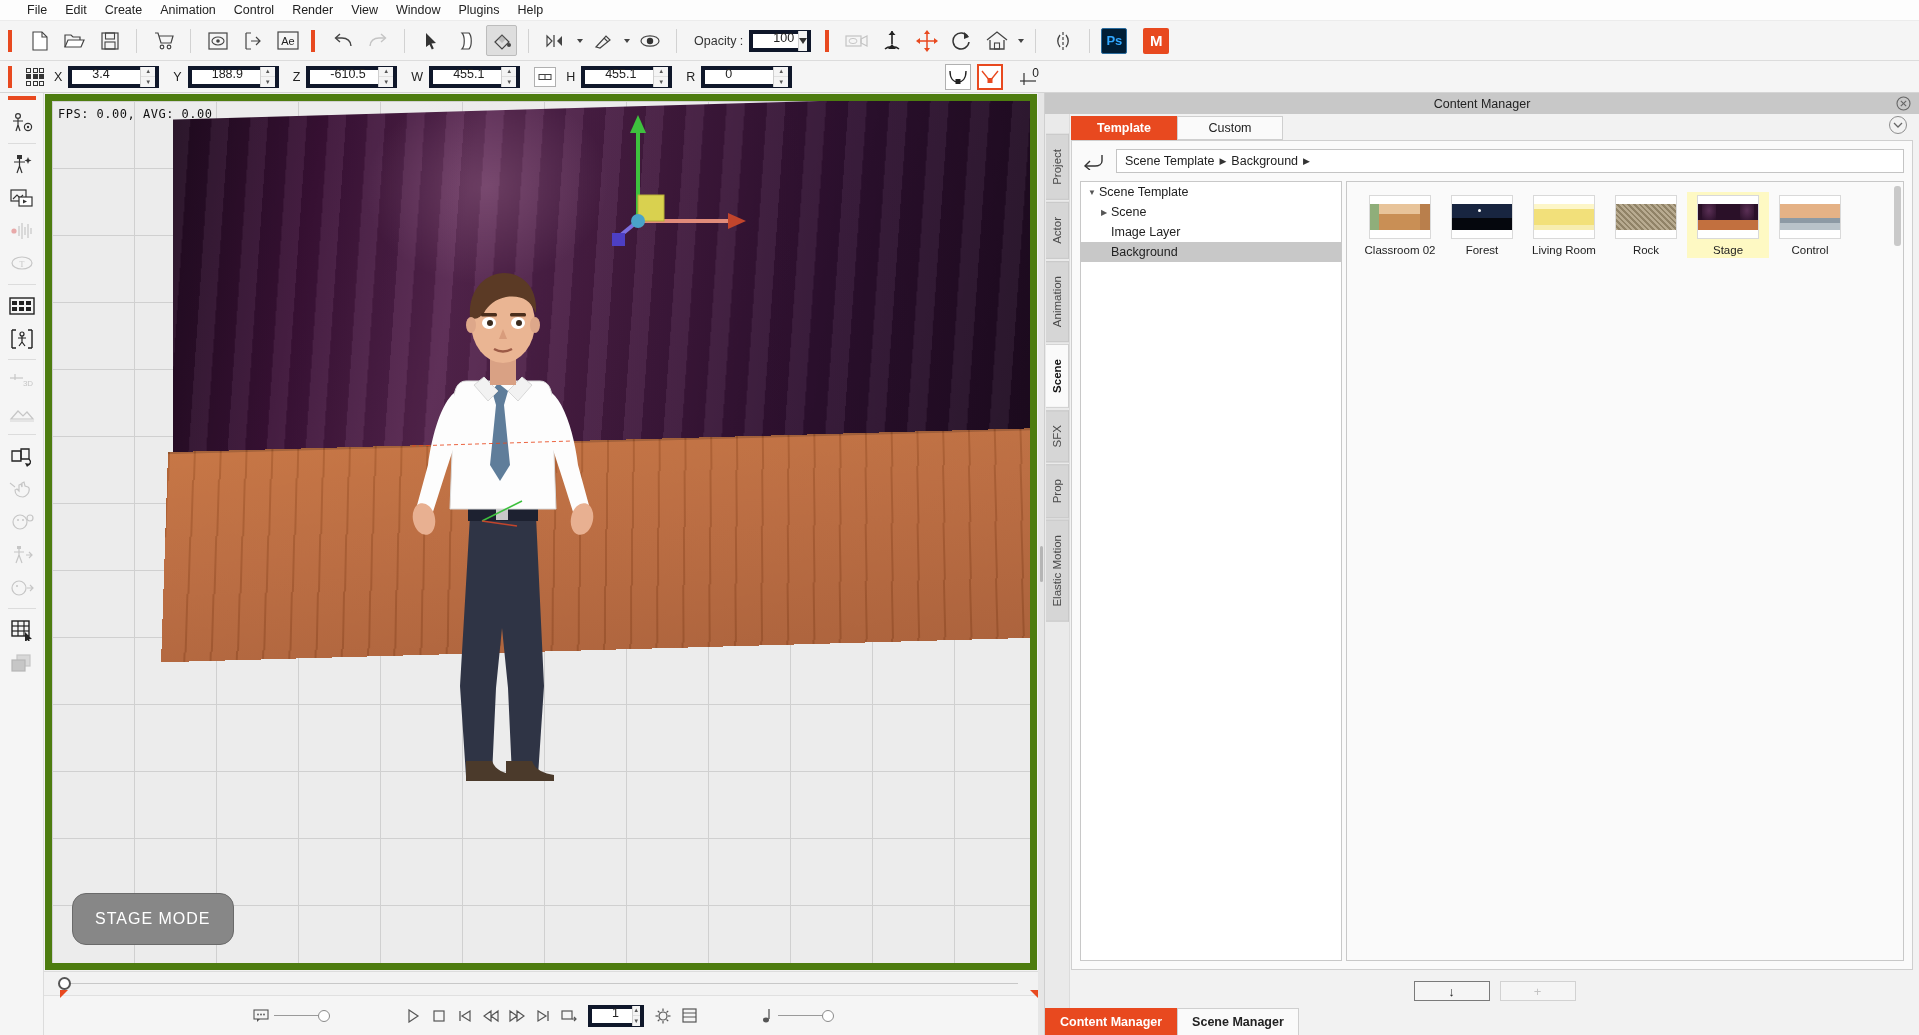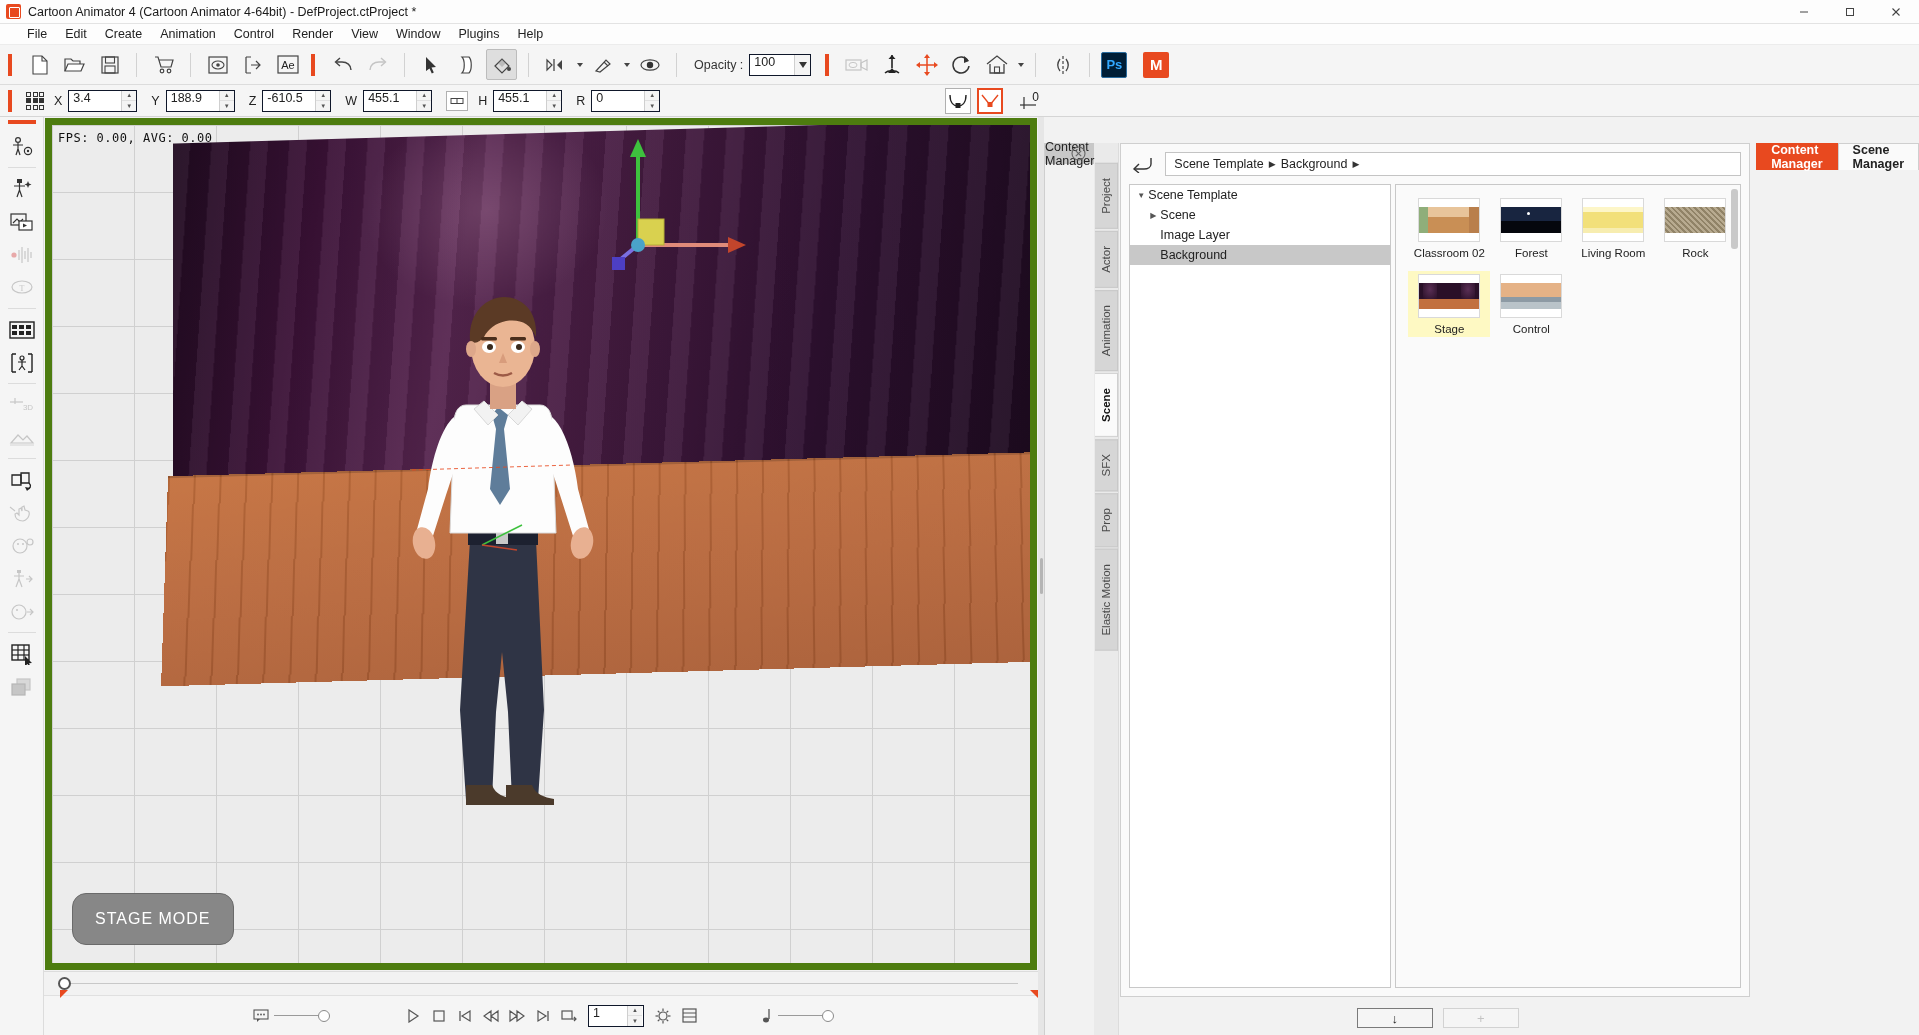--- a/index.html
+++ b/index.html
@@ -33,21 +33,21 @@
   .tb-btn { width:31px; height:31px; display:flex; align-items:center; justify-content:center;
      border:1px solid transparent; border-radius:2px; color:#3a3a3a; flex:0 0 auto;}
   .tb-btn.active { background:#dedede; border-color:#bcbcbc; }
   .tb-btn.dim { color:#bdbdbd; }
   .tb-btn.red { color:#e8491f; }
   .tb-sep { width:1px; height:24px; background:#d2d2d2; margin:0 7px; flex:0 0 1px;}
   .caret { width:0;height:0;border-left:3.5px solid transparent;border-right:3.5px solid transparent;
      border-top:4.5px solid #444; margin-left:2px; }
   .opacity-wrap { display:flex; align-items:center; gap:6px; margin:0 6px; }
   .opacity-label { font-size:12.5px; color:#333; }
-  .num-box { height:22px; border:1px solid #0f172a; background:#fff; display:flex; align-items:center;}
+  .num-box { height:22px; border:4px solid #0f172a; background:#fff; display:flex; align-items:center;padding-left:16px;}
   .num-box input, .num-val { border:0; outline:0; height:20px; padding:0 4px; font-size:12.5px;
      font-family:"Liberation Sans",sans-serif; color:#222; background:transparent; }
   .spin { width:15px; border-left:1px solid #cfcfcf; height:20px; display:flex; flex-direction:column;
      background:#f4f4f4;}
   .spin div { flex:1; display:flex; align-items:center; justify-content:center; font-size:6px; color:#555;}
   .spin div:first-child{border-bottom:1px solid #e0e0e0;}
   .dropbtn { width:16px; height:20px; border-left:1px solid #cfcfcf; background:#f4f4f4;
      display:flex;align-items:center;justify-content:center;}
   .ps-btn { width:26px;height:26px;background:#001e36;color:#31a8ff;border:1px solid #2a6c9e;
      display:flex;align-items:center;justify-content:center;font-weight:bold;font-size:13px;
@@ -124,22 +124,22 @@
   .mark-r{position:absolute;right:0px;top:18px;width:0;height:0;border-right:8px solid #e8491f;
      border-bottom:8px solid transparent;}
   .transport { height:40px; background:#f5f5f5; display:flex; align-items:center;
      justify-content:center; gap:0; flex:0 0 40px; border-top:1px solid #e0e0e0;}
   .tp-btn{width:26px;height:26px;display:flex;align-items:center;justify-content:center;color:#555;}
   .slider{display:flex;align-items:center;gap:0;}
   .slider-track{width:44px;height:1px;background:#9a9a9a;}
   .slider-knob{width:12px;height:12px;border-radius:50%;border:1.4px solid #8a8a8a;background:#fff;}
 
   
-  .rightpanel { width:875px; background:#f2f2f2; display:flex; flex-direction:row;
-     border-left:1px solid #cfcfcf; flex:0 0 875px;margin-top:26px;}
+  .rightpanel { width:875px; background:#f2f2f2; display:flex; flex-direction:column;
+     border-left:1px solid #cfcfcf; flex:0 0 875px;}
   .cm-header { height:21px; background:#c8c8c8; display:flex; align-items:center;
      justify-content:center; position:relative; flex:0 0 21px;}
   .cm-title { font-size:12.5px; color:#222; }
   .cm-close { position:absolute; right:8px; top:3px; width:15px;height:15px;color:#555;}
   .cm-body { flex:1; display:flex; min-height:0; }
   .vtabs { width:25px; background:#eaeaea; display:flex; flex-direction:column; align-items:center;
      padding-top:20px; flex:0 0 25px; border-right:1px solid #dcdcdc;}
   .vtab { writing-mode:vertical-rl; transform:rotate(180deg); background:#d6d6d6; color:#4a4a4a;
      font-size:11.5px; padding:14px 5px; margin-bottom:2px; border:1px solid #c8c8c8;
      border-right:none; text-align:center;}
@@ -184,42 +184,20 @@
   .btab.active { background:#e8491f; color:#fff; border-color:#e8491f;}
   .splitter { width:6px; background:#e6e6e6; position:relative; flex:0 0 6px;}
   .splitter:after{content:"";position:absolute;left:1.5px;top:50%;margin-top:-18px;width:3px;height:36px;
      background:#b5b5b5;border-radius:2px;}
 </style>
 </head>
 <body>
 
 <div class="app">
 
-  <div class="titlebar">
-    <div class="app-logo"></div>
-    <div class="title-text">Cartoon Animator 4  (Cartoon Animator 4-64bit) - DefProject.ctProject *</div>
-    <div class="win-btns">
-      <div class="win-btn">
-        <svg width="12" height="12" viewBox="0 0 12 12">
-            <line x1="2" y1="6" x2="10" y2="6" stroke="#444" stroke-width="1"></line>
-          </svg>
-      </div>
-      <div class="win-btn">
-        <svg width="12" height="12" viewBox="0 0 12 12">
-            <rect x="2.5" y="2.5" width="7" height="7" fill="none" stroke="#444" stroke-width="1"></rect>
-          </svg>
-      </div>
-      <div class="win-btn close">
-        <svg width="12" height="12" viewBox="0 0 12 12">
-            <line x1="2.5" y1="2.5" x2="9.5" y2="9.5" stroke="#444" stroke-width="1.1"></line>
-            <line x1="9.5" y1="2.5" x2="2.5" y2="9.5" stroke="#444" stroke-width="1.1"></line>
-          </svg>
-      </div>
-    </div>
-  </div>
 
   <div class="menubar">
     <div class="menu-item">File</div>
     <div class="menu-item">Edit</div>
     <div class="menu-item">Create</div>
     <div class="menu-item">Animation</div>
     <div class="menu-item">Control</div>
     <div class="menu-item">Render</div>
     <div class="menu-item">View</div>
     <div class="menu-item">Window</div>
@@ -876,20 +854,29 @@
           <div class="vtab">Project</div>
           <div class="vtab">Actor</div>
           <div class="vtab">Animation</div>
           <div class="vtab active">Scene</div>
           <div class="vtab">SFX</div>
           <div class="vtab">Prop</div>
           <div class="vtab">Elastic Motion</div>
         </div>
 
         <div class="cm-main">
+          <div class="tabrow">
+            <div class="ttab active">Template</div>
+            <div class="ttab">Custom</div>
+            <div class="chev-circle">
+              <svg width="10" height="7" viewBox="0 0 10 7">
+                  <path d="M1 1l4 4 4-4" fill="none" stroke="#666" stroke-width="1.3"></path>
+                </svg>
+            </div>
+          </div>
 
           <div class="cm-panel">
             <div class="breadrow">
               <div class="back-btn">
                 <svg width="22" height="18" viewBox="0 0 22 18">
                     <path d="M20 3v6c0 3-3 5-7 5H3" fill="none" stroke="#333" stroke-width="1.4"></path>
                     <path d="M8 9l-5 5 5 4" fill="none" stroke="#333" stroke-width="1.4"></path>
                   </svg>
               </div>
               <div class="bread">

